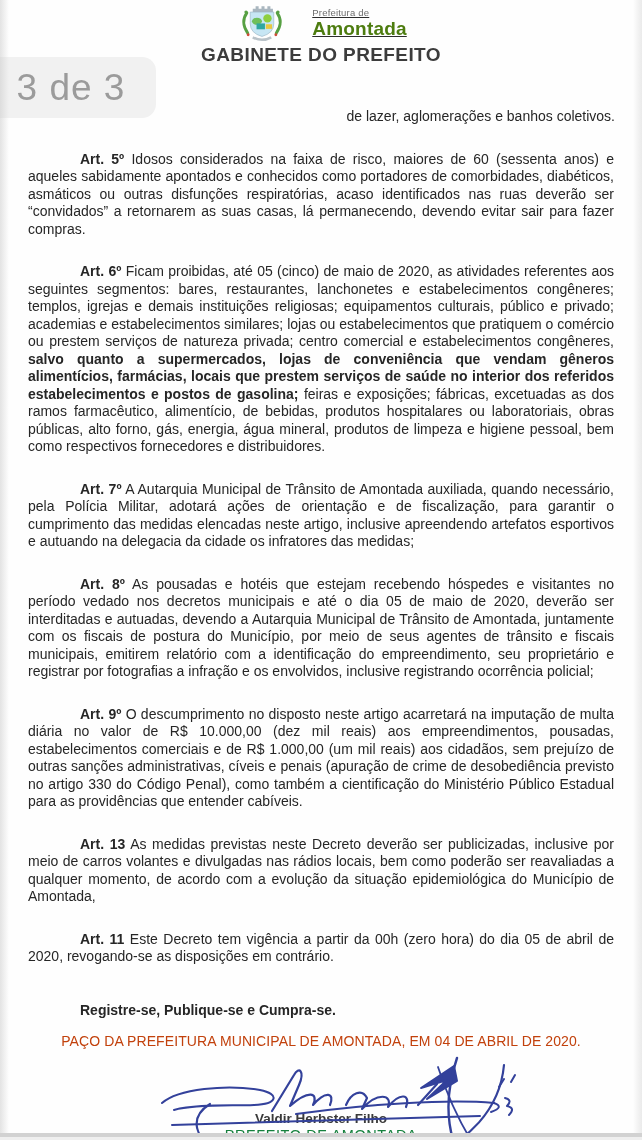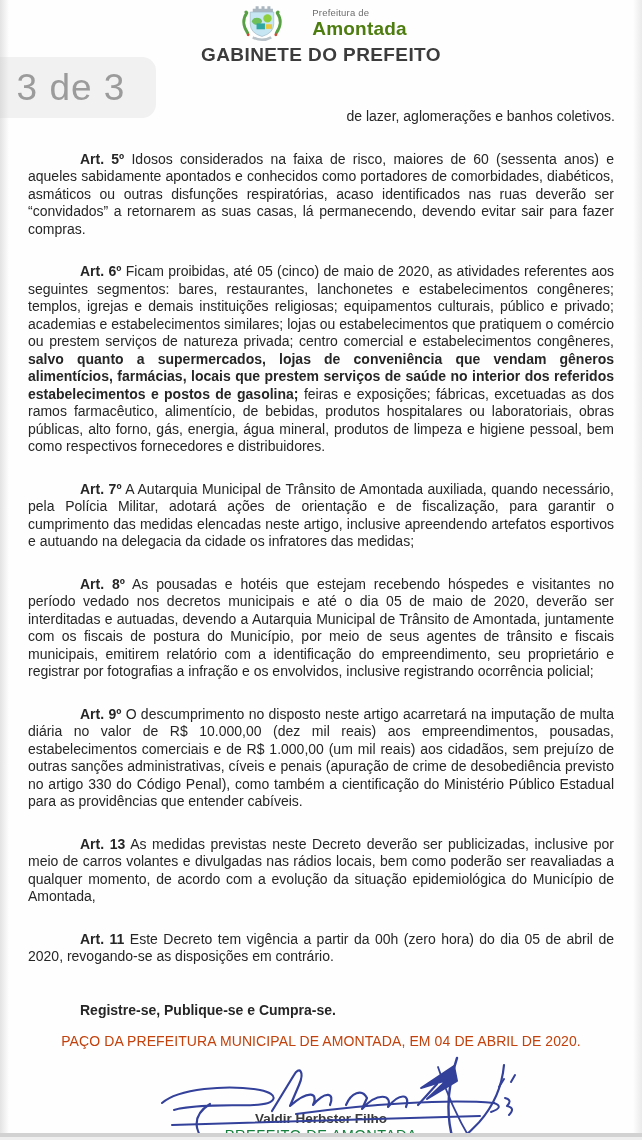--- a/index.html
+++ b/index.html
@@ -19,21 +19,21 @@
   
   .edge { position: absolute; top: 0; bottom: 0; width: 9px; pointer-events: none; z-index: 5; }
   .edge.left  { left: 0;  background: linear-gradient(90deg, rgba(205,205,205,.55), rgba(255,255,255,0)); }
   .edge.right { right: 0; background: linear-gradient(270deg, rgba(210,210,210,.45), rgba(255,255,255,0)); }
   .bottom-bar { position: absolute; left: 0; right: 0; bottom: 3px; height: 4px; background: #d2d2d2; z-index: 5; }
   .bottom-under { position: absolute; left: 0; right: 0; bottom: 0; height: 3px; background: #efefef; z-index: 5; }
 
   .content { padding: 0 28px; }
 
   
-  .logo-row { display: flex; justify-content: center; align-items: center; gap: 23px; padding-top: 4px; height: 42px; }
+  .logo-row { display: flex; justify-content: center; align-items: center; gap: 23px; padding-top: 4px; height: 42px; text-decoration: underline; }
   .crest { width: 54px; height: 42px; flex: 0 0 auto; }
   .logo-text { display: flex; flex-direction: column; line-height: 1; }
   .logo-line1 { font-size: 9.5px; color: #6d6d6d; letter-spacing: .2px; margin-bottom: 2px; }
   .logo-line2 { font-size: 19px; font-weight: 700; color: #4d7c0f; letter-spacing: .2px; }
 
   .heading { text-align: center; font-size: 19px; font-weight: 600; color: #3c3c3c; letter-spacing: .4px; margin-top: 2px; }
 
   
   .badge {
     position: absolute; left: -14px; top: 57px; width: 170px; height: 61px;

